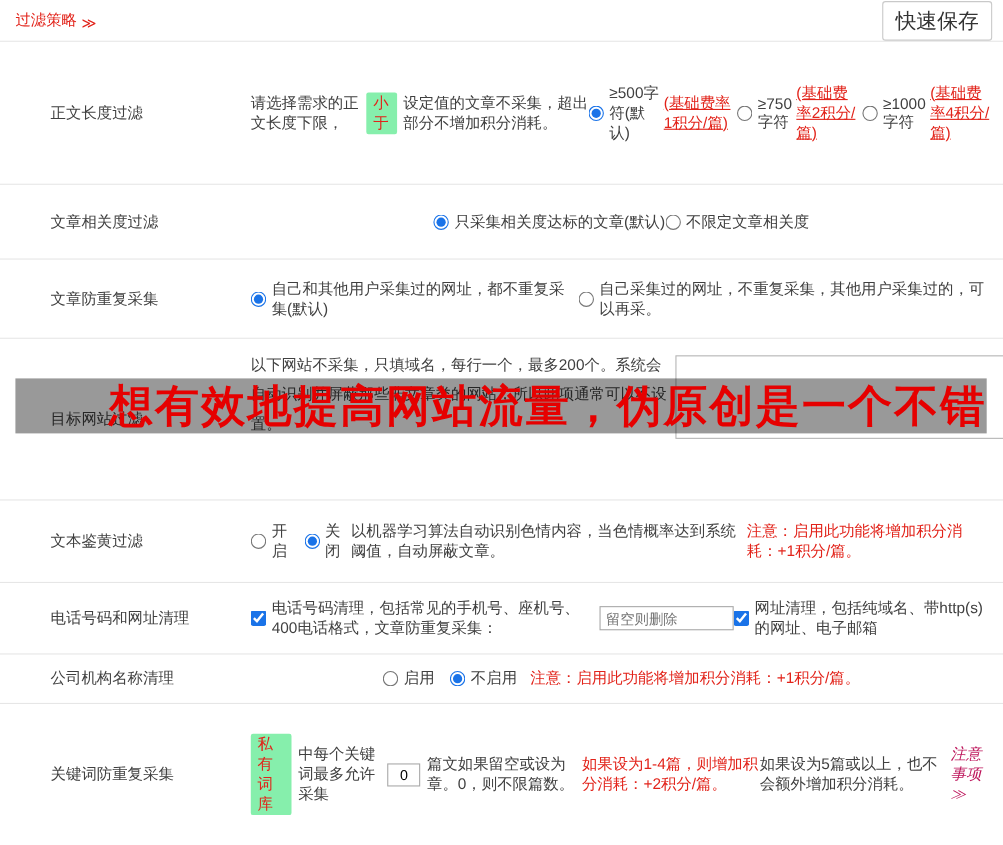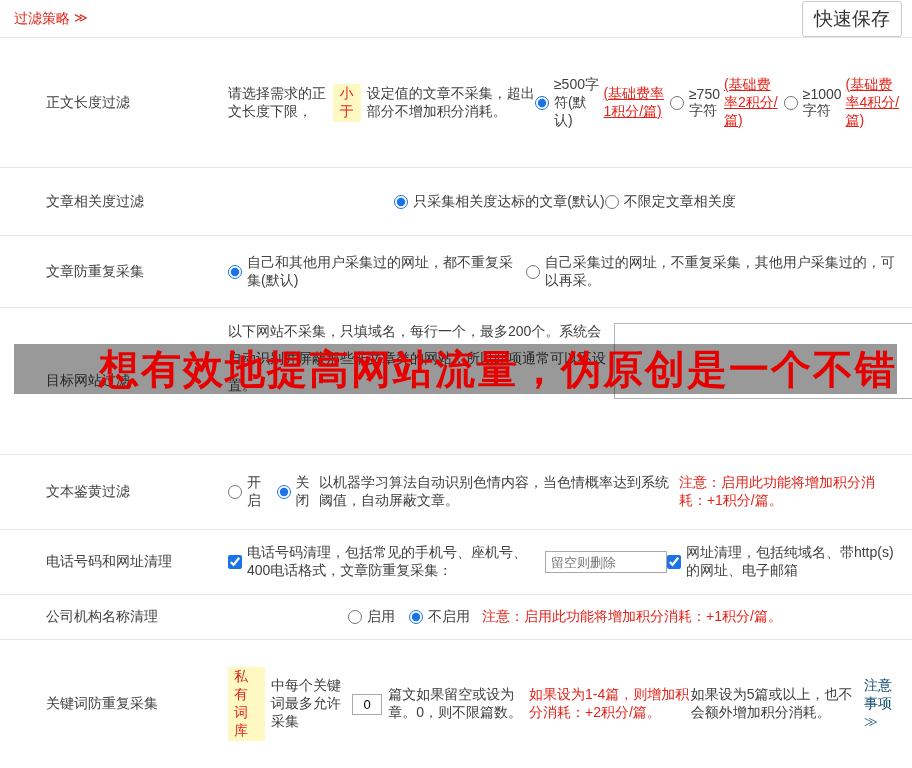--- a/index.html
+++ b/index.html
@@ -13,21 +13,21 @@
     overflow: hidden;
   }
   .header {
     height: 38px;
     display: flex;
     align-items: center;
     justify-content: space-between;
     padding: 0 10px 0 14px;
     border-bottom: 1px solid #e6e6e6;
   }
-  .title-wrap { display: flex; align-items: flex-start; gap: 4px; }
+  .title-wrap { display: flex; align-items: flex-end; gap: 4px; }
   .title { color: #e2231a; font-size: 14px; }
   .title-chevron { color: #e2231a; font-size: 13px; }
   .save-btn {
     border: 1px solid #c9c9c9;
     background: #fff;
     border-radius: 3px;
     padding: 4px 11px;
     font-size: 19px;
     color: #333;
     font-family: "Liberation Sans", sans-serif;
@@ -63,21 +63,21 @@
     accent-color: #1a73e8;
     width: 14px; height: 14px;
     margin-right: 5px;
     flex-shrink: 0;
   }
   label.opt { display: inline-flex; align-items: center; cursor: pointer; }
   .opt + .opt { margin-left: 14px; }
   .red { color: #e2231a; }
   .fee-note { color: #e2231a; text-decoration: underline; margin-left: 4px; }
   .chip {
-    background: #fef9c3;
+    background: #86efac;
     color: #e2231a;
     padding: 1px 6px;
     margin: 0 6px 0 0;
     border-radius: 2px;
     display: inline-block;
   }
   .chip-inline { margin: 0 6px; }
   .desc-after { margin-left: 8px; }
   .note-inline { margin-left: 12px; }
   .intro { line-height: 27px; max-width: 724px; }
@@ -101,21 +101,21 @@
   }
   input.count-input {
     width: 30px;
     height: 21px;
     border: 1px solid #a9a9a9;
     text-align: center;
     margin: 0 6px;
     font-size: 13px;
     font-family: "Liberation Sans", sans-serif;
   }
-  .link { color: #0c4a6e; margin-left: 10px; cursor: pointer; text-decoration: none; }
+  .link { color: #be185d; margin-left: 10px; cursor: pointer; text-decoration: none; font-style: italic; }
   .overlay {
     position: absolute;
     left: 14px;
     right: 15px;
     top: 344px;
     height: 50px;
     background: rgba(0,0,0,0.40);
     display: flex;
     align-items: center;
     justify-content: flex-end;

